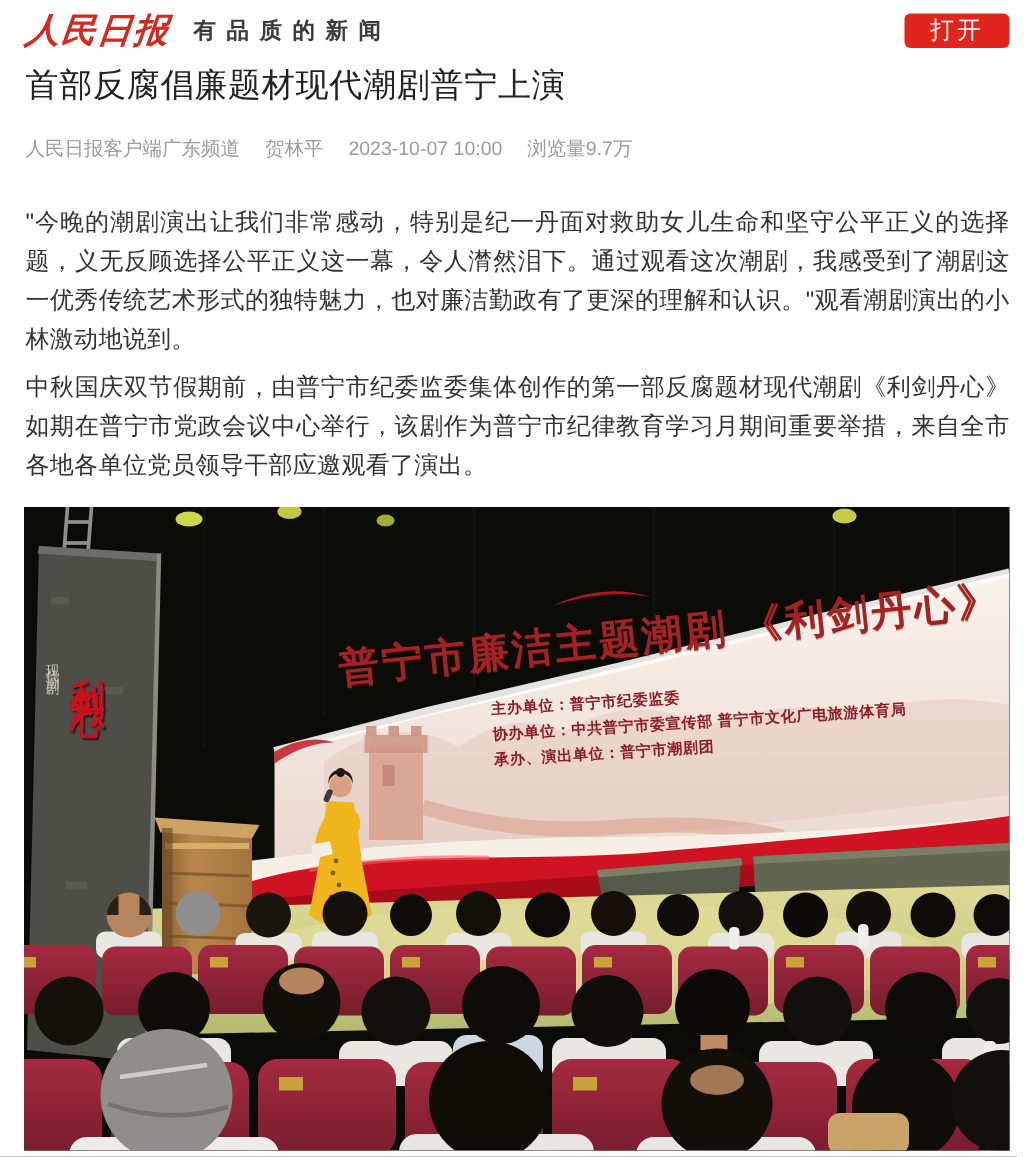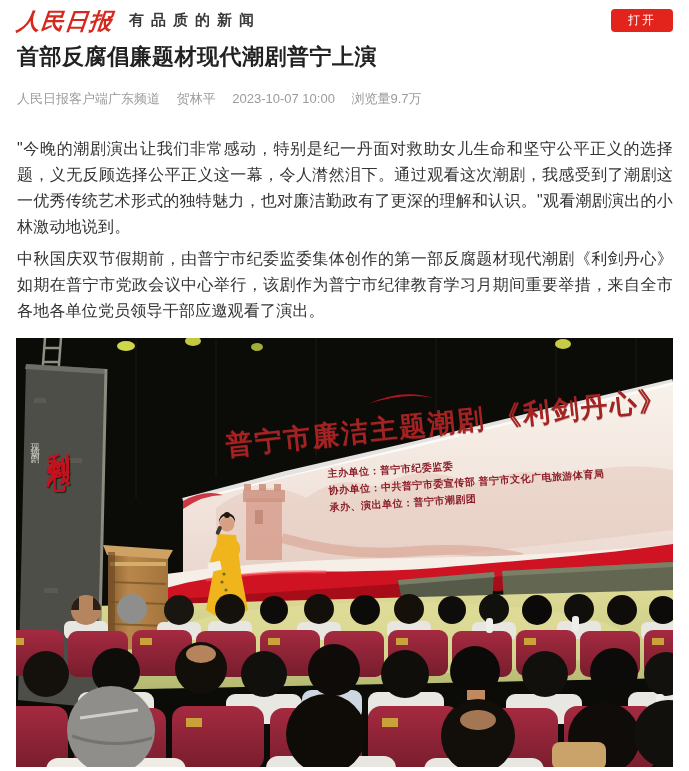--- a/index.html
+++ b/index.html
@@ -21,26 +21,26 @@
     white-space:nowrap;
   }
   .tagline {
     margin-left:16px; font-size:15px; font-weight:600; color:#3a3a3a;
     letter-spacing:7px; white-space:nowrap;
     font-family:"Liberation Serif","DejaVu Serif",serif;
     text-align:center;
   }
   .open-btn {
     margin-left:auto; background:#e2241d; color:#fff; border:none;
-    font-size:12px; line-height:23px; height:23px; padding:0 17px;
+    font-size:16px; line-height:23px; height:23px; padding:0 17px;
     border-radius:4px; cursor:pointer; letter-spacing:2px;
   }
 
   
-  .title { margin:11px 16px 0 17px; font-size:22px; line-height:24px; font-weight:700; color:#222; letter-spacing:0.5px; }
+  .title { margin:11px 16px 0 17px; font-size:22px; line-height:24px; font-weight:400; color:#222; letter-spacing:0.5px; }
   .meta  { margin:21px 16px 0 17px; font-size:13px; color:#9b9b9b; }
   .meta span { margin-right:13px;text-align:center; }
   .body p {
     margin:0 16px 0 17px; font-size:16px; line-height:26px; color:#333;
     text-align:justify; letter-spacing:0.2px;
   }
   .body p.p1 { margin-top:28px; }
   .body p.p2 { margin-top:6px; }
 
   

